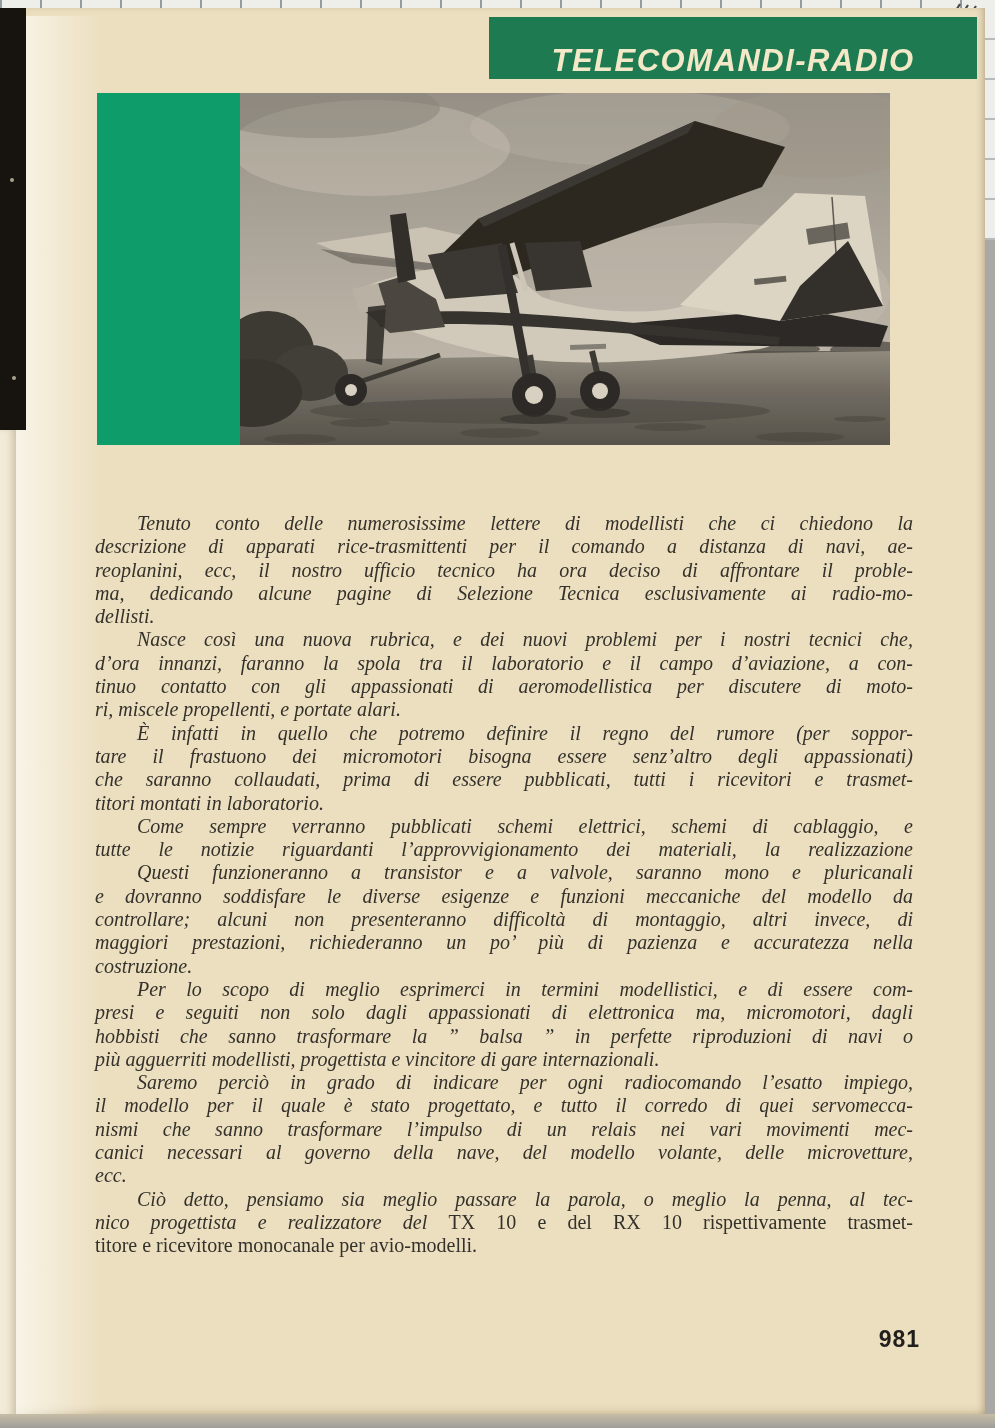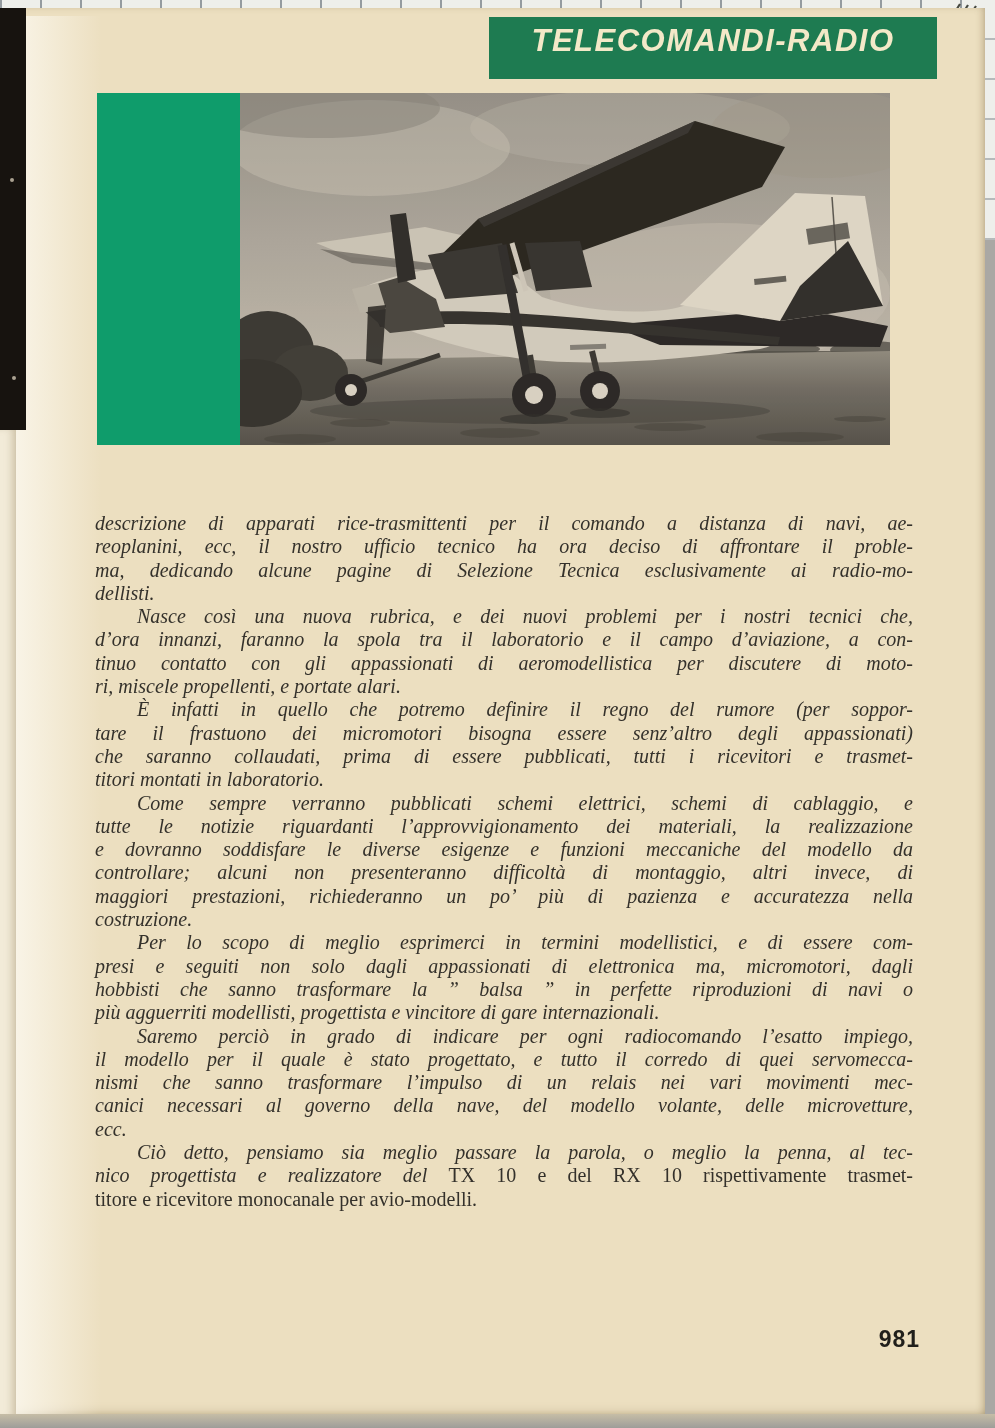--- a/index.html
+++ b/index.html
@@ -36,22 +36,22 @@
   }
   
   .spine{position:absolute;left:0;top:8px;width:26px;height:422px;background:#17130f;}
   .spine .speck{position:absolute;width:4px;height:4px;border-radius:50%;background:#cfc6b2;opacity:.8;}
   .page-edge{
     position:absolute;left:0;top:430px;width:16px;height:986px;background:#f2ebd8;
     box-shadow:inset -7px 0 8px -4px rgba(140,120,80,.4);
   }
   
   .banner{
-    position:absolute;left:489px;top:9px;width:448px;height:62px;
-    display:flex;align-items:flex-start;justify-content:center;
+    position:absolute;left:489px;top:9px;width:488px;height:62px;
+    display:flex;align-items:flex-end;justify-content:center;
     padding-top:6px;box-sizing:border-box;
   }
   .banner-text{
     font-family:"Liberation Sans", sans-serif;
     font-weight:bold;font-style:italic;
     font-size:31px;letter-spacing:1.5px;
   }
   
   .green-block{position:absolute;left:97px;top:85px;width:143px;height:352px;}
   .photo{position:absolute;left:240px;top:85px;width:650px;height:352px;}
@@ -177,34 +177,36 @@
       <circle cx="360" cy="298" r="20" fill="#242220"></circle>
         <circle cx="360" cy="298" r="8" fill="#d3cfc5"></circle>
       <ellipse cx="294" cy="326" rx="34" ry="5" fill="#2a2825" opacity="0.6"></ellipse>
       <ellipse cx="360" cy="320" rx="30" ry="5" fill="#2a2825" opacity="0.6"></ellipse>
 
       <rect x="0" y="0" width="650" height="352" fill="#6e6a60" opacity="0.05"></rect>
     </svg>
   </div>
 
   <div class="article" style="color: rgb(52, 49, 43);">
+      <div class="line first"><span>Tenuto conto delle numerosissime lettere di modellisti che ci chiedono la</span></div>
       <div class="line"><span>descrizione di apparati rice-trasmittenti per il comando a distanza di navi, ae-</span></div>
       <div class="line"><span>reoplanini, ecc, il nostro ufficio tecnico ha ora deciso di affrontare il proble-</span></div>
       <div class="line"><span>ma, dedicando alcune pagine di Selezione Tecnica esclusivamente ai radio-mo-</span></div>
       <div class="line last"><span>dellisti.</span></div>
       <div class="line first"><span>Nasce così una nuova rubrica, e dei nuovi problemi per i nostri tecnici che,</span></div>
       <div class="line"><span>d’ora innanzi, faranno la spola tra il laboratorio e il campo d’aviazione, a con-</span></div>
       <div class="line"><span>tinuo contatto con gli appassionati di aeromodellistica per discutere di moto-</span></div>
       <div class="line last"><span>ri, miscele propellenti, e portate alari.</span></div>
       <div class="line first"><span>È infatti in quello che potremo definire il regno del rumore (per soppor-</span></div>
       <div class="line"><span>tare il frastuono dei micromotori bisogna essere senz’altro degli appassionati)</span></div>
       <div class="line"><span>che saranno collaudati, prima di essere pubblicati, tutti i ricevitori e trasmet-</span></div>
       <div class="line last"><span>titori montati in laboratorio.</span></div>
       <div class="line first"><span>Come sempre verranno pubblicati schemi elettrici, schemi di cablaggio, e</span></div>
       <div class="line"><span>tutte le notizie riguardanti l’approvvigionamento dei materiali, la realizzazione</span></div>
+      <div class="line first"><span>Questi funzioneranno a transistor e a valvole, saranno mono e pluricanali</span></div>
       <div class="line"><span>e dovranno soddisfare le diverse esigenze e funzioni meccaniche del modello da</span></div>
       <div class="line"><span>controllare; alcuni non presenteranno difficoltà di montaggio, altri invece, di</span></div>
       <div class="line"><span>maggiori prestazioni, richiederanno un po’ più di pazienza e accuratezza nella</span></div>
       <div class="line last"><span>costruzione.</span></div>
       <div class="line first"><span>Per lo scopo di meglio esprimerci in termini modellistici, e di essere com-</span></div>
       <div class="line"><span>presi e seguiti non solo dagli appassionati di elettronica ma, micromotori, dagli</span></div>
       <div class="line"><span>hobbisti che sanno trasformare la ” balsa ” in perfette riproduzioni di navi o</span></div>
       <div class="line last"><span>più agguerriti modellisti, progettista e vincitore di gare internazionali.</span></div>
       <div class="line first"><span>Saremo perciò in grado di indicare per ogni radiocomando l’esatto impiego,</span></div>
       <div class="line"><span>il modello per il quale è stato progettato, e tutto il corredo di quei servomecca-</span></div>

